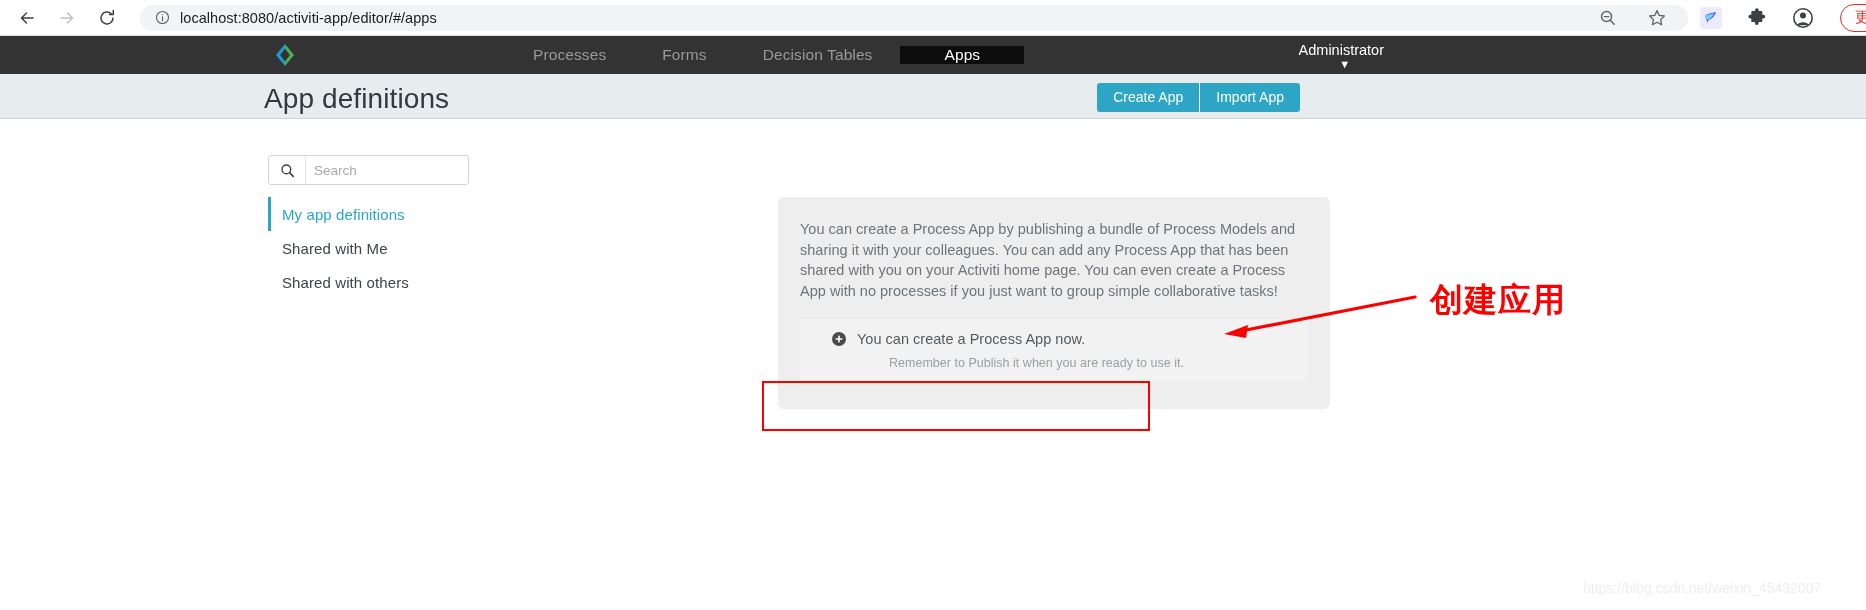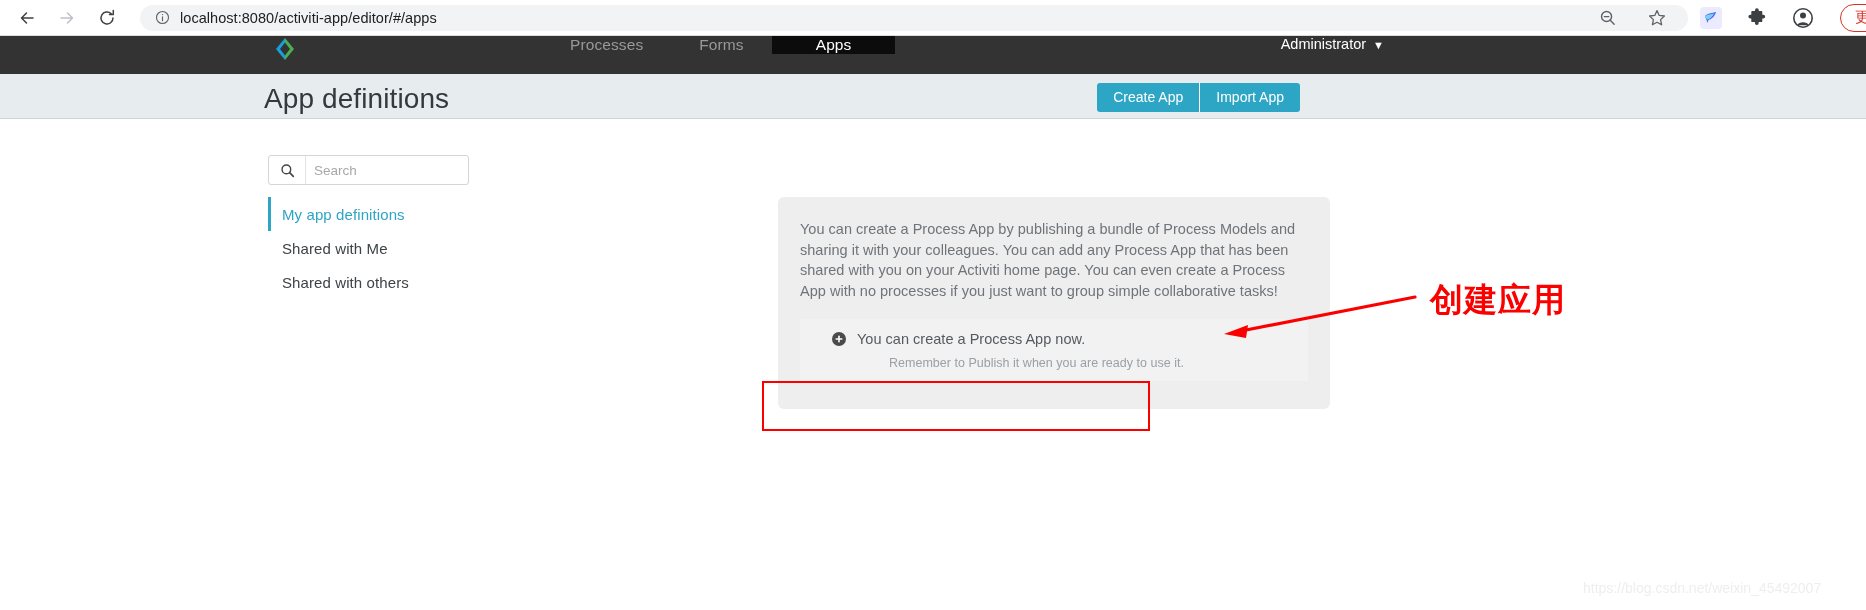--- a/index.html
+++ b/index.html
@@ -109,22 +109,21 @@
   }
 
   
   .app-navbar {
     position: absolute;
     left: 0; top: 36px;
     width: 1866px;
     height: 38px;
     background: #333333;
     display: flex;
-    align-items: flex-start;
-    gap: 37px;
+    align-items: center;
   }
   .logo-wrap {
     width: 40px;
     margin-left: 265px;
     display: flex;
     align-items: center;
     justify-content: center;
     flex: 0 0 auto;
   }
   .nav-tabs {
@@ -147,20 +146,21 @@
     padding: 0 44px;
   }
   .nav-user {
     margin-left: auto;
     display: flex;
     align-items: center;
     color: #ffffff;
     font-size: 14.5px;
     padding-right: 482px;
     white-space: nowrap;
+    flex-direction: column;
   }
   .caret {
     margin-left: 7px;
     font-size: 11px;
     line-height: 1;
     position: relative;
     top: 1px;
   }
 
   
@@ -441,20 +441,21 @@
     <svg width="26" height="26" viewBox="0 0 26 26">
       <path d="M13 2 L4 13 L13 24 Z" fill="#1a9ed9"></path>
       <path d="M13 2 L22 13 L13 24 Z" fill="#4caf50"></path>
       <path d="M13 6.5 L8 13 L13 19.5 L18 13 Z" fill="#333333"></path>
     </svg>
   </div>
 
   <div class="nav-tabs">
     <div class="nav-tab">Processes</div>
     <div class="nav-tab">Forms</div>
+    <div class="nav-tab">Decision Tables</div>
     <div class="nav-tab active">Apps</div>
   </div>
 
   <div class="nav-user">
     <span>Administrator</span>
     <span class="caret">▼</span>
   </div>
 </div>
 
 <div class="page-header">

